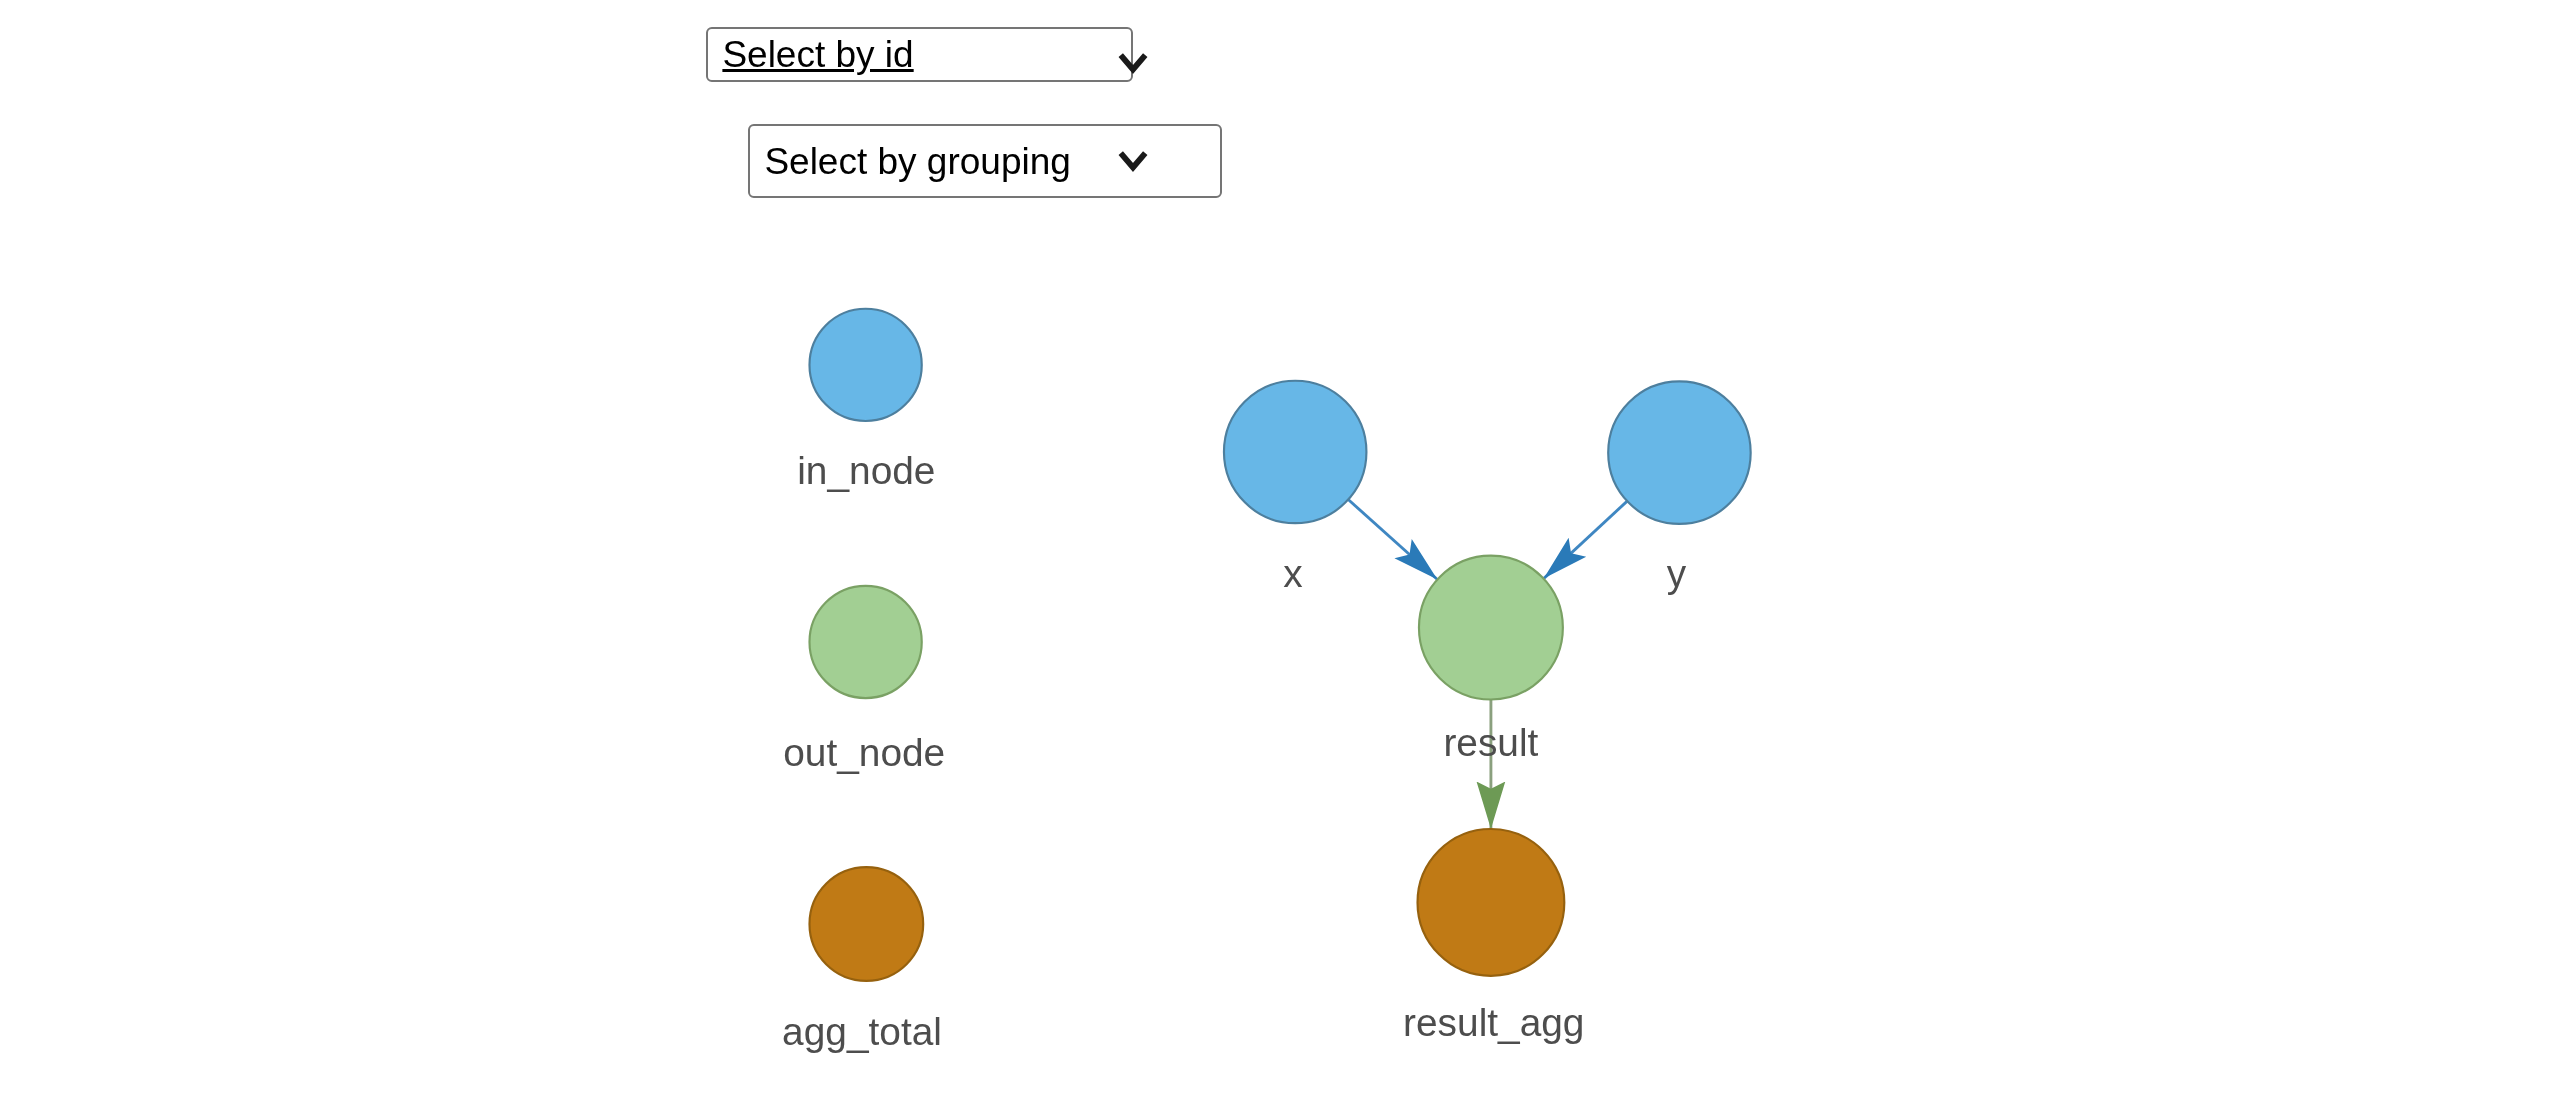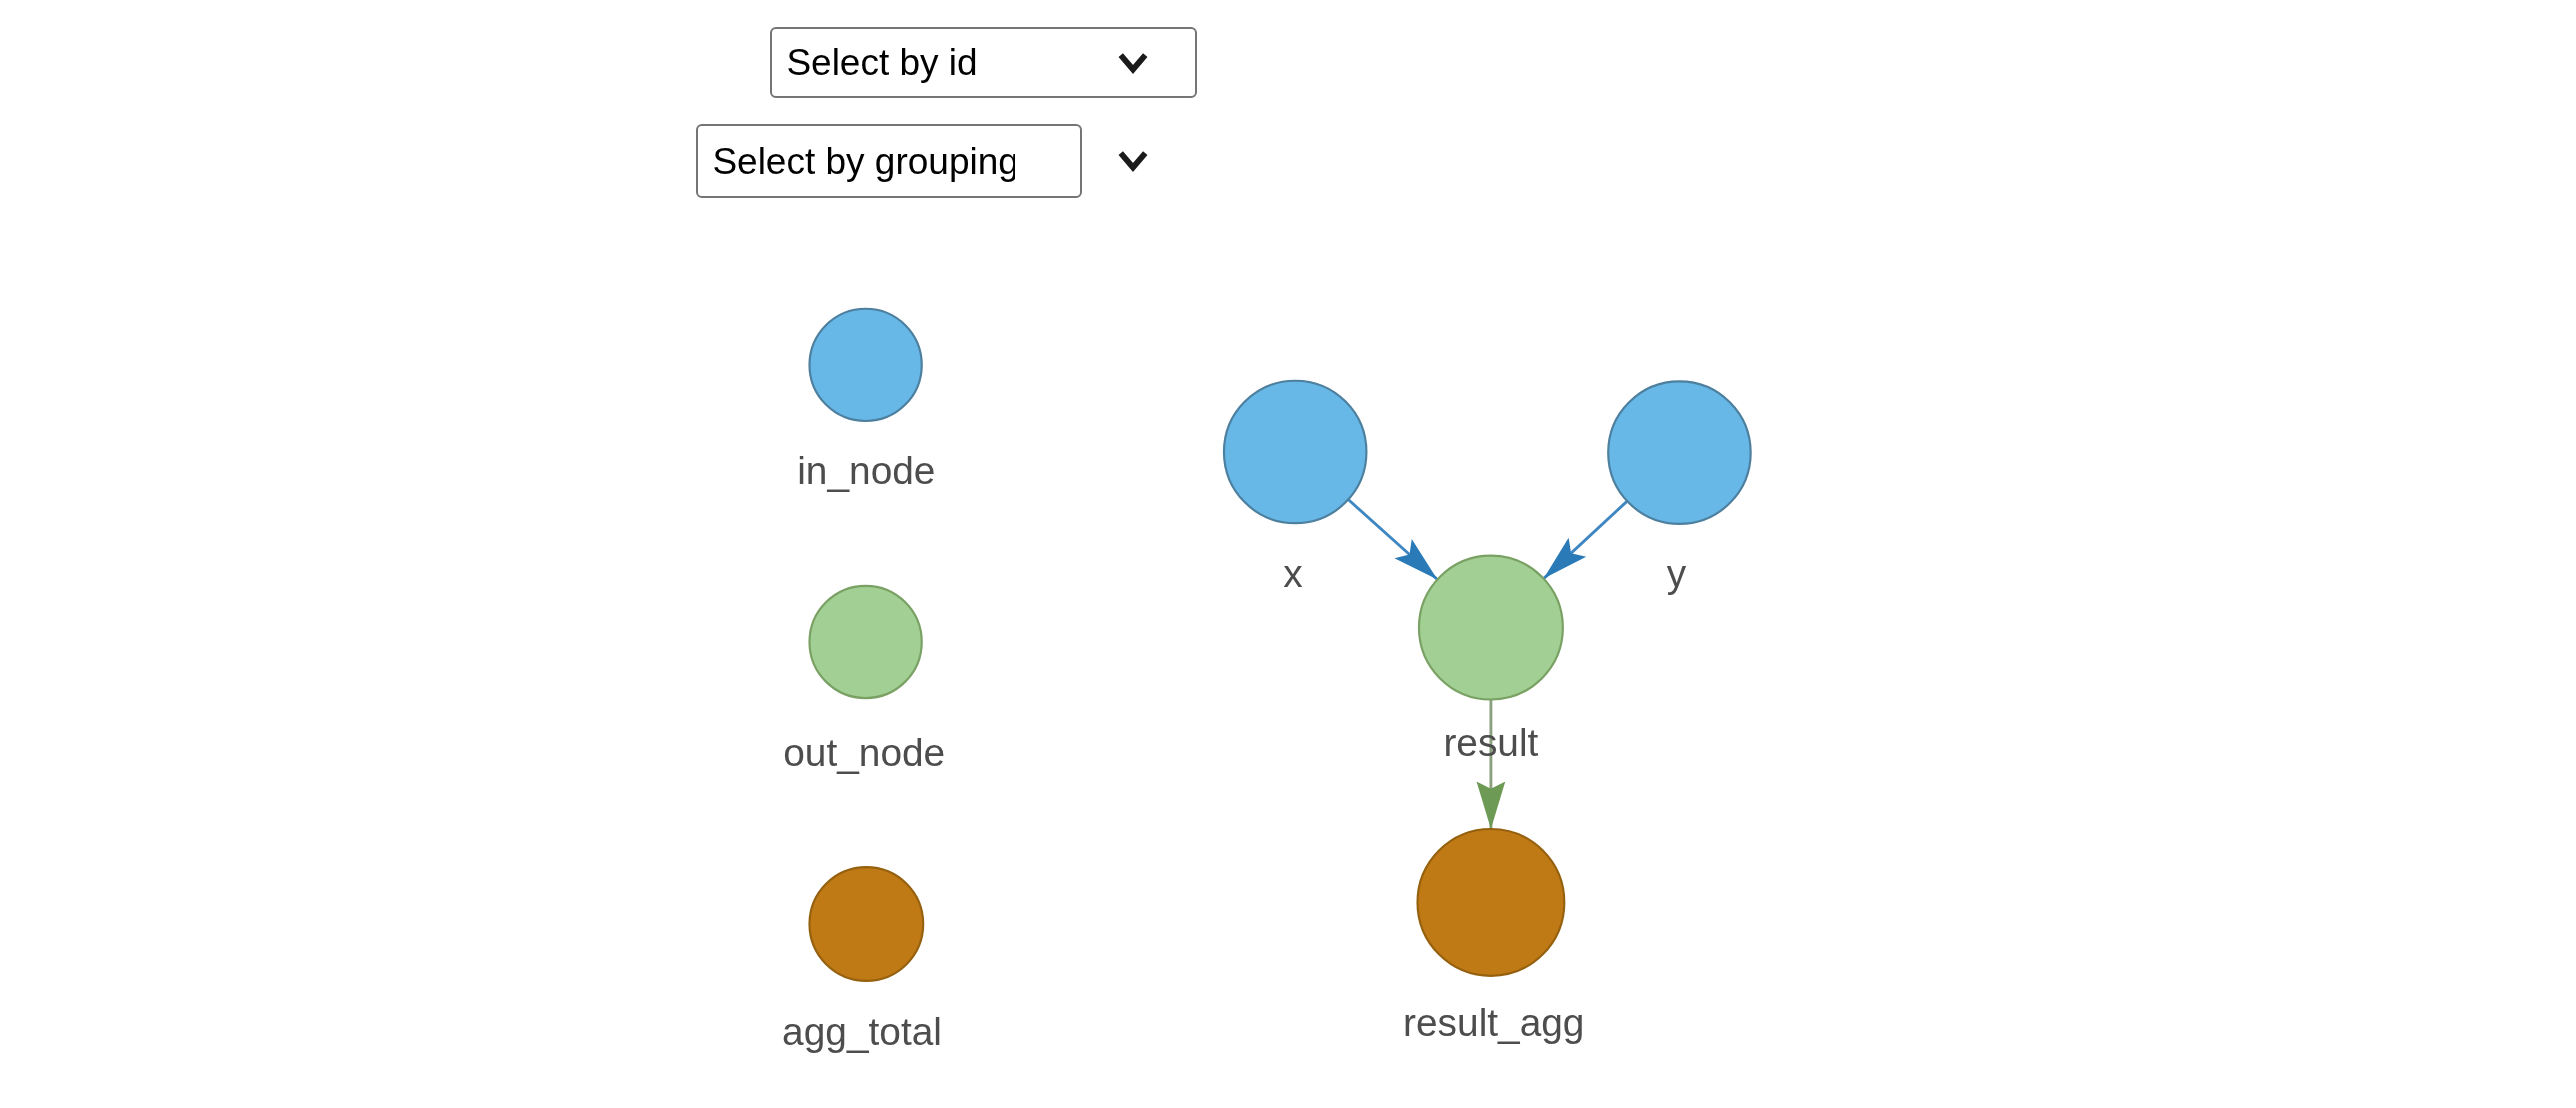--- a/index.html
+++ b/index.html
@@ -18,22 +18,22 @@
     appearance: none;
     background: #ffffff;
     border: 2.2px solid #757575;
     border-radius: 5.8px;
     color: #000000;
     font-family: "Liberation Sans", "DejaVu Sans", sans-serif;
     font-size: 37px;
     padding: 0 65px 0 14.4px;
     outline: none;
   }
-  #select-id       { left: 770px; top: 27px;  width: 427px; height: 71px;  }
-  #select-grouping { left: 696px; top: 124px; width: 386px; height: 74px; }
+  #select-id       { left: 706px; top: 27px;  width: 427px; height: 55px; text-decoration: underline;  }
+  #select-grouping { left: 748px; top: 124px; width: 474px; height: 74px; }
   .chev { position: absolute; pointer-events: none; }
   #chev1 { left: 1117px; top: 50px;  }
   #chev2 { left: 1117px; top: 148px; }
   .lbl {
     font-family: "Liberation Sans", "DejaVu Sans", sans-serif;
     font-size: 54px;
     text-anchor: middle;
   }
 </style>
 </head>

